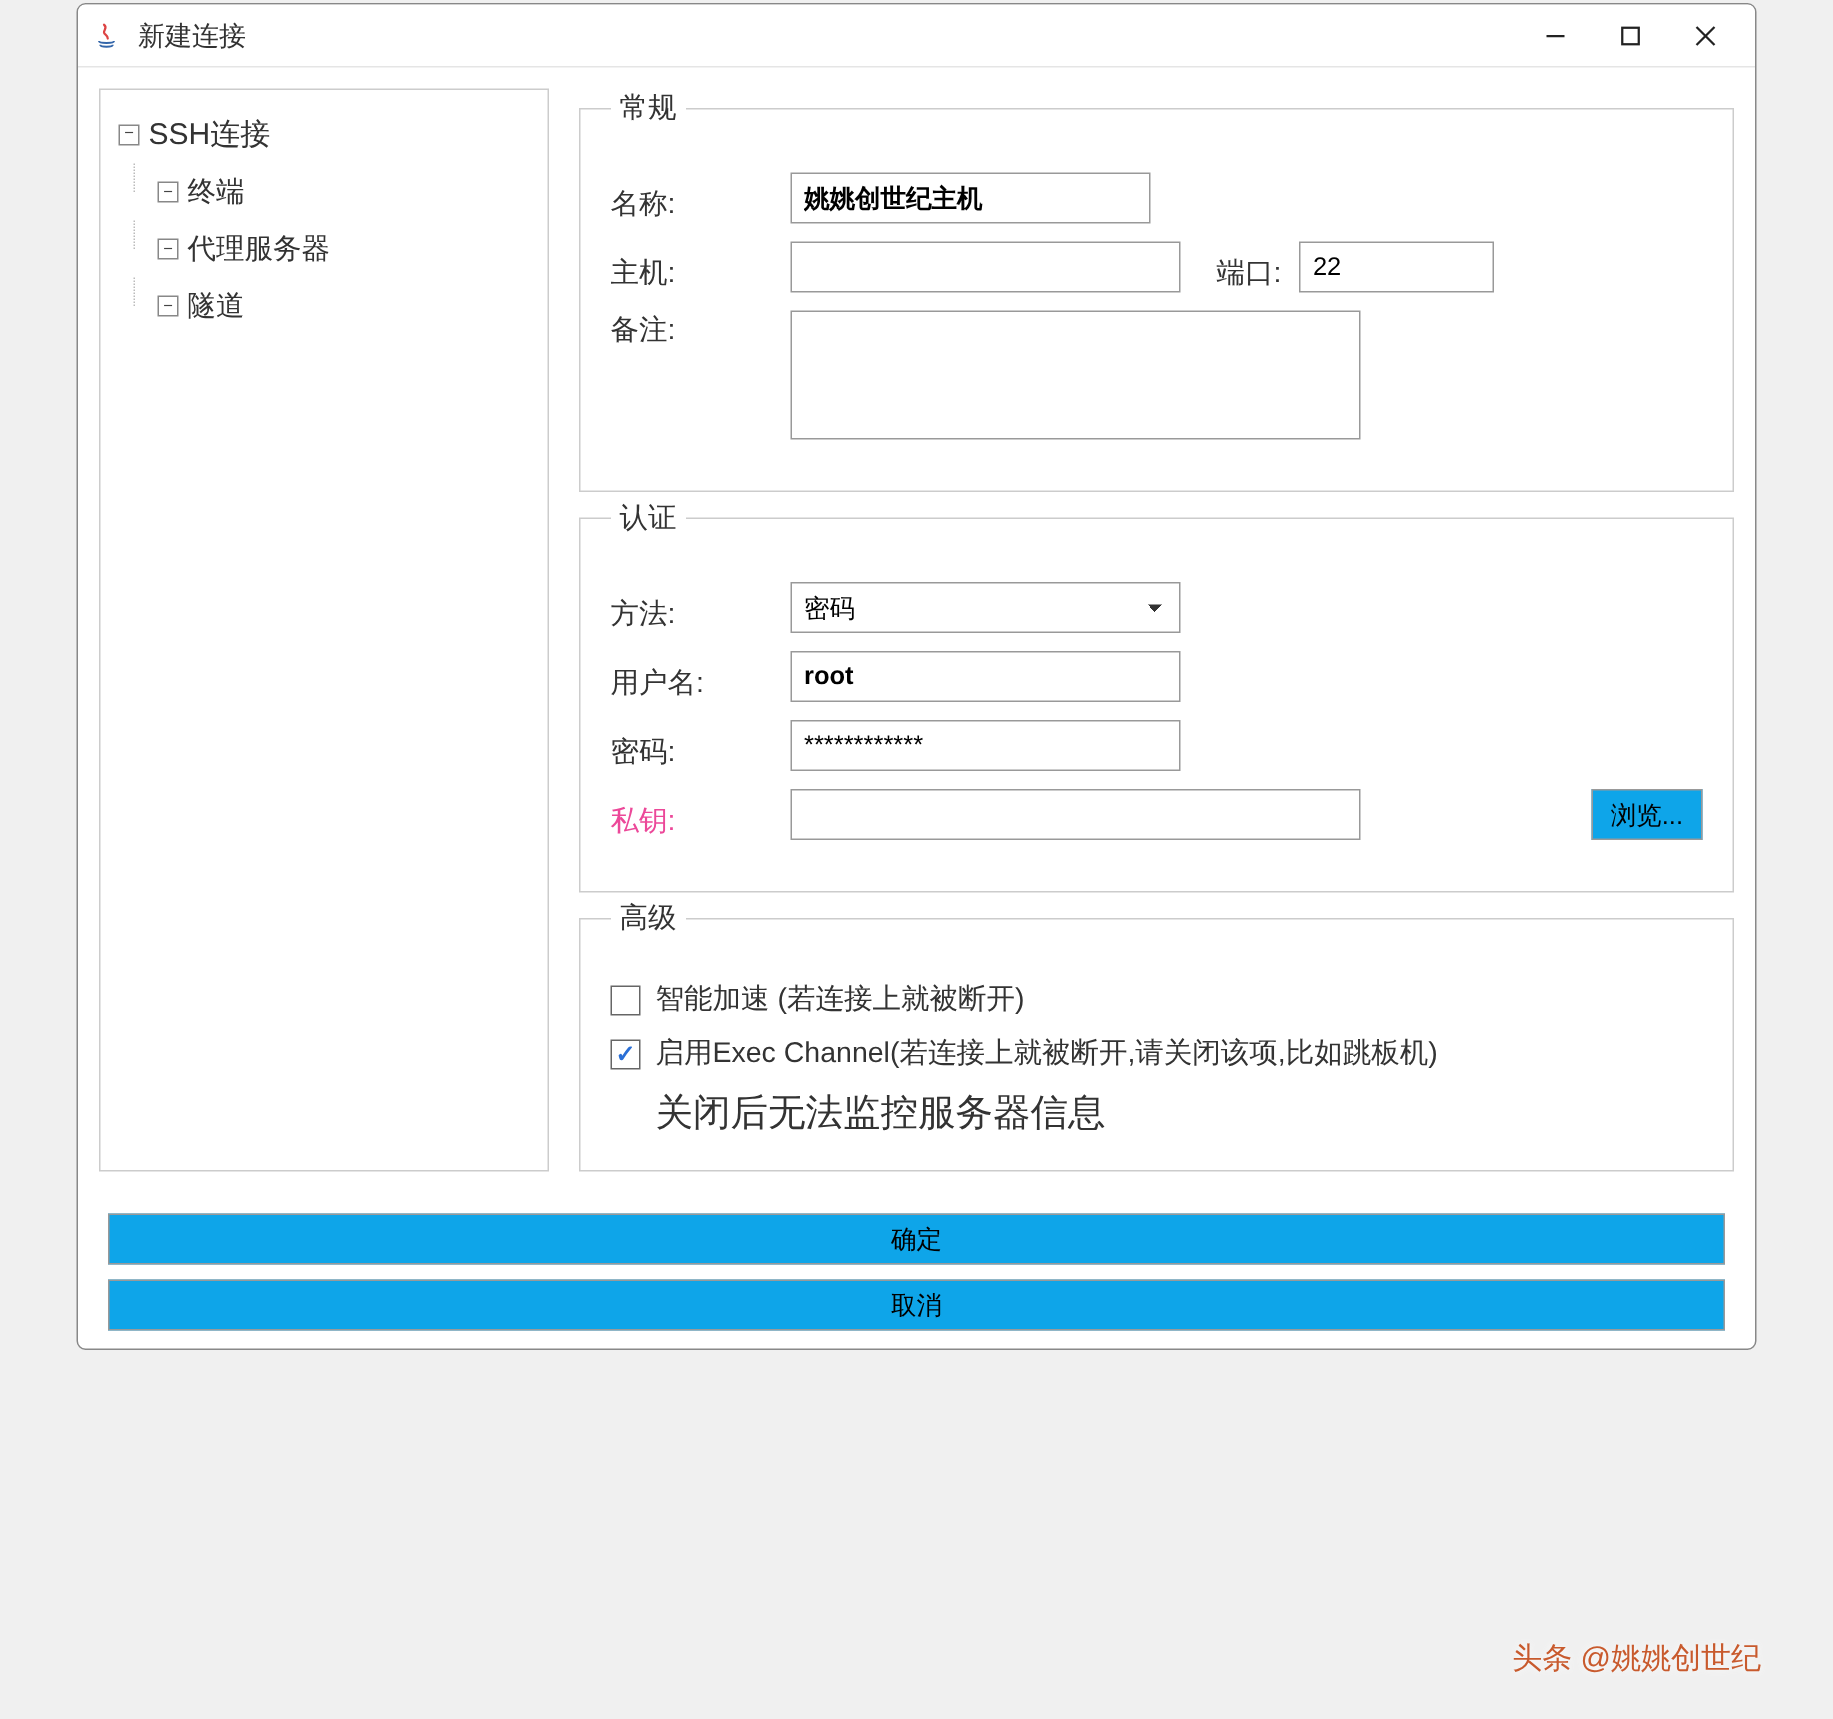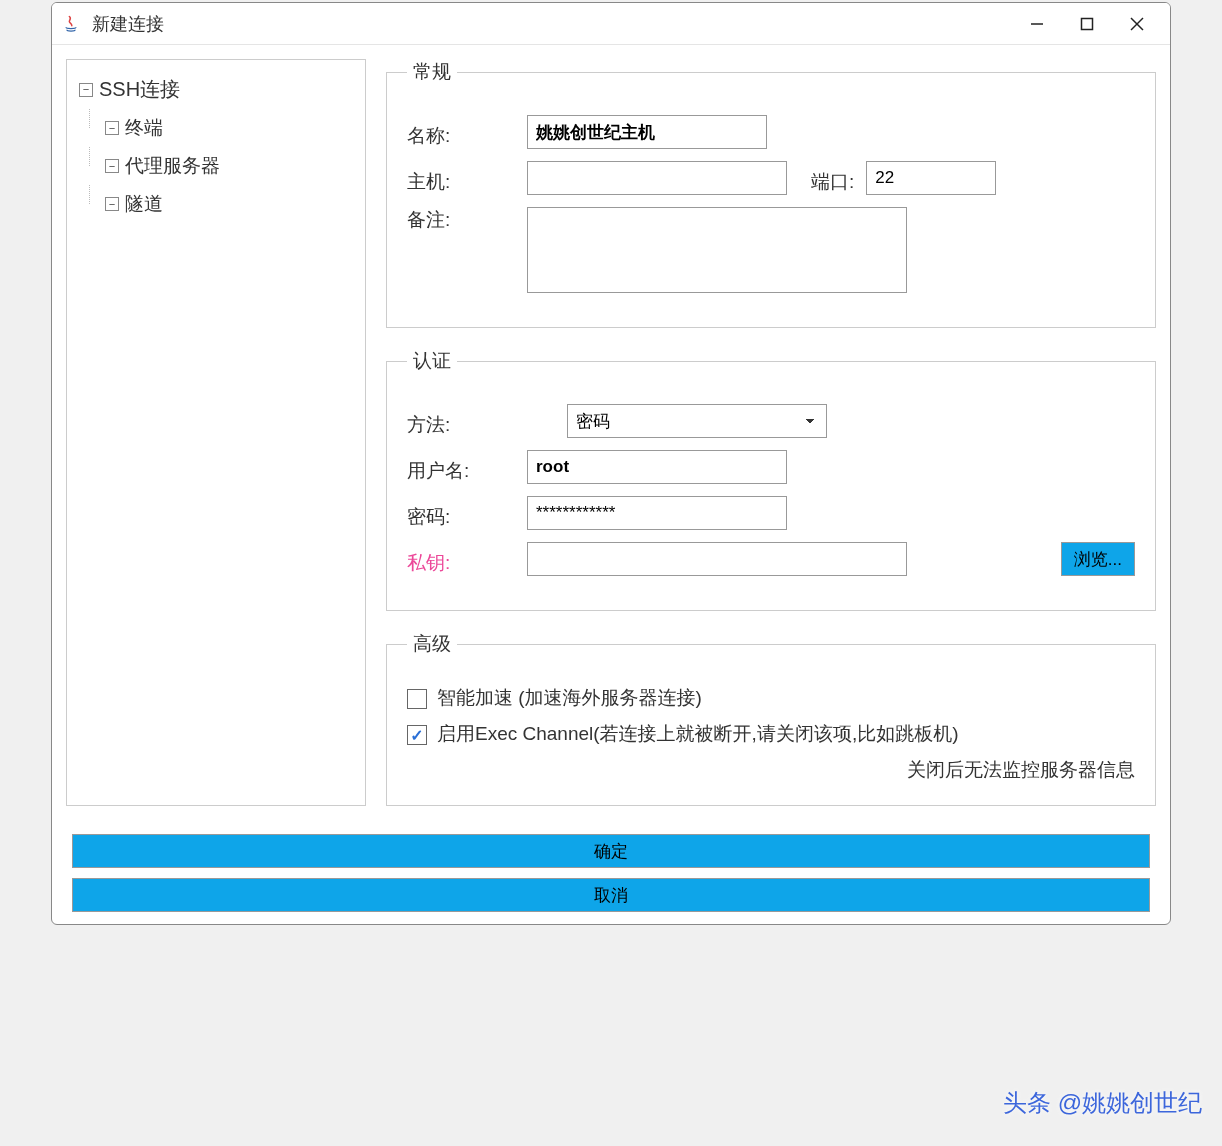--- a/index.html
+++ b/index.html
@@ -67,21 +67,21 @@
       width: 14px; height: 14px;
       border: 1px solid #888;
       display: inline-flex; align-items: center; justify-content: center;
       font-size: 11px; line-height: 1;
       color: #444;
     }
     .main {
       flex: 1;
       display: flex;
       flex-direction: column;
-      gap: 20px;
+      gap: 4px;
     }
     fieldset {
       border: 1px solid #ccc;
       padding: 18px 20px 22px 20px;
     }
     legend {
       padding: 0 6px;
       font-size: 19px;
     }
     .form-row {
@@ -106,21 +106,20 @@
       height: 34px;
     }
     .form-row textarea { height: 86px; resize: none; }
     .form-row select {
       appearance: none;
       padding-right: 40px;
       background-image: linear-gradient(45deg, transparent 50%, #333 50%), linear-gradient(135deg, #333 50%, transparent 50%);
       background-position: calc(100% - 16px) 14px, calc(100% - 11px) 14px;
       background-size: 5px 5px, 5px 5px;
       background-repeat: no-repeat;
-      margin-left: 40px;
     }
     .btn {
       border: 1px solid #999;
       background: #0ea5e9;
       padding: 4px 12px;
       font-size: 17px;
       height: 34px;
       cursor: pointer;
     }
     .checkbox-row {
@@ -139,37 +138,36 @@
       background: #fff;
     }
     .checkbox-row .cb.checked::after {
       content: "✓";
       color: #2a6fd6;
       font-weight: bold;
       font-size: 16px;
     }
     .sub-note {
       margin-left: 30px;
-      font-size: 19px;
+      font-size: 25px;
       margin-top: 4px;
-      text-align: right;
     }
     .footer {
       display: flex;
       justify-content: flex-end;
       gap: 10px;
       padding: 12px 20px;
       flex-direction: column;
     }
     .watermark {
       position: absolute;
-      right: 20px;
+      right: 48px;
       bottom: 14px;
-      font-size: 24px;
-      color: #1d4ed8;
+      font-size: 20px;
+      color: #c2410c;
       opacity: 0.85;
       text-shadow: 0 0 4px #fff;
     }
     .outer { position: relative; width: 1222px; height: 1133px; padding-top: 2px; }
   </style>
 </head>
 <body>
 
 <div class="outer">
 <div class="window">
@@ -263,21 +261,21 @@
           <input type="text" style="width: 380px;" value="">
           <span style="flex:1"></span>
           <button class="btn">浏览...</button>
         </div>
       </fieldset>
 
       <fieldset>
         <legend>高级</legend>
         <div class="checkbox-row">
           <span class="cb"></span>
-          <span>智能加速 (加速海外服务器连接)</span>
+          <span>智能加速 (若连接上就被断开)</span>
         </div>
         <div class="checkbox-row">
           <span class="cb checked"></span>
           <span>启用Exec Channel(若连接上就被断开,请关闭该项,比如跳板机)</span>
         </div>
         <div class="sub-note">关闭后无法监控服务器信息</div>
       </fieldset>
 
     </div>
   </div>

